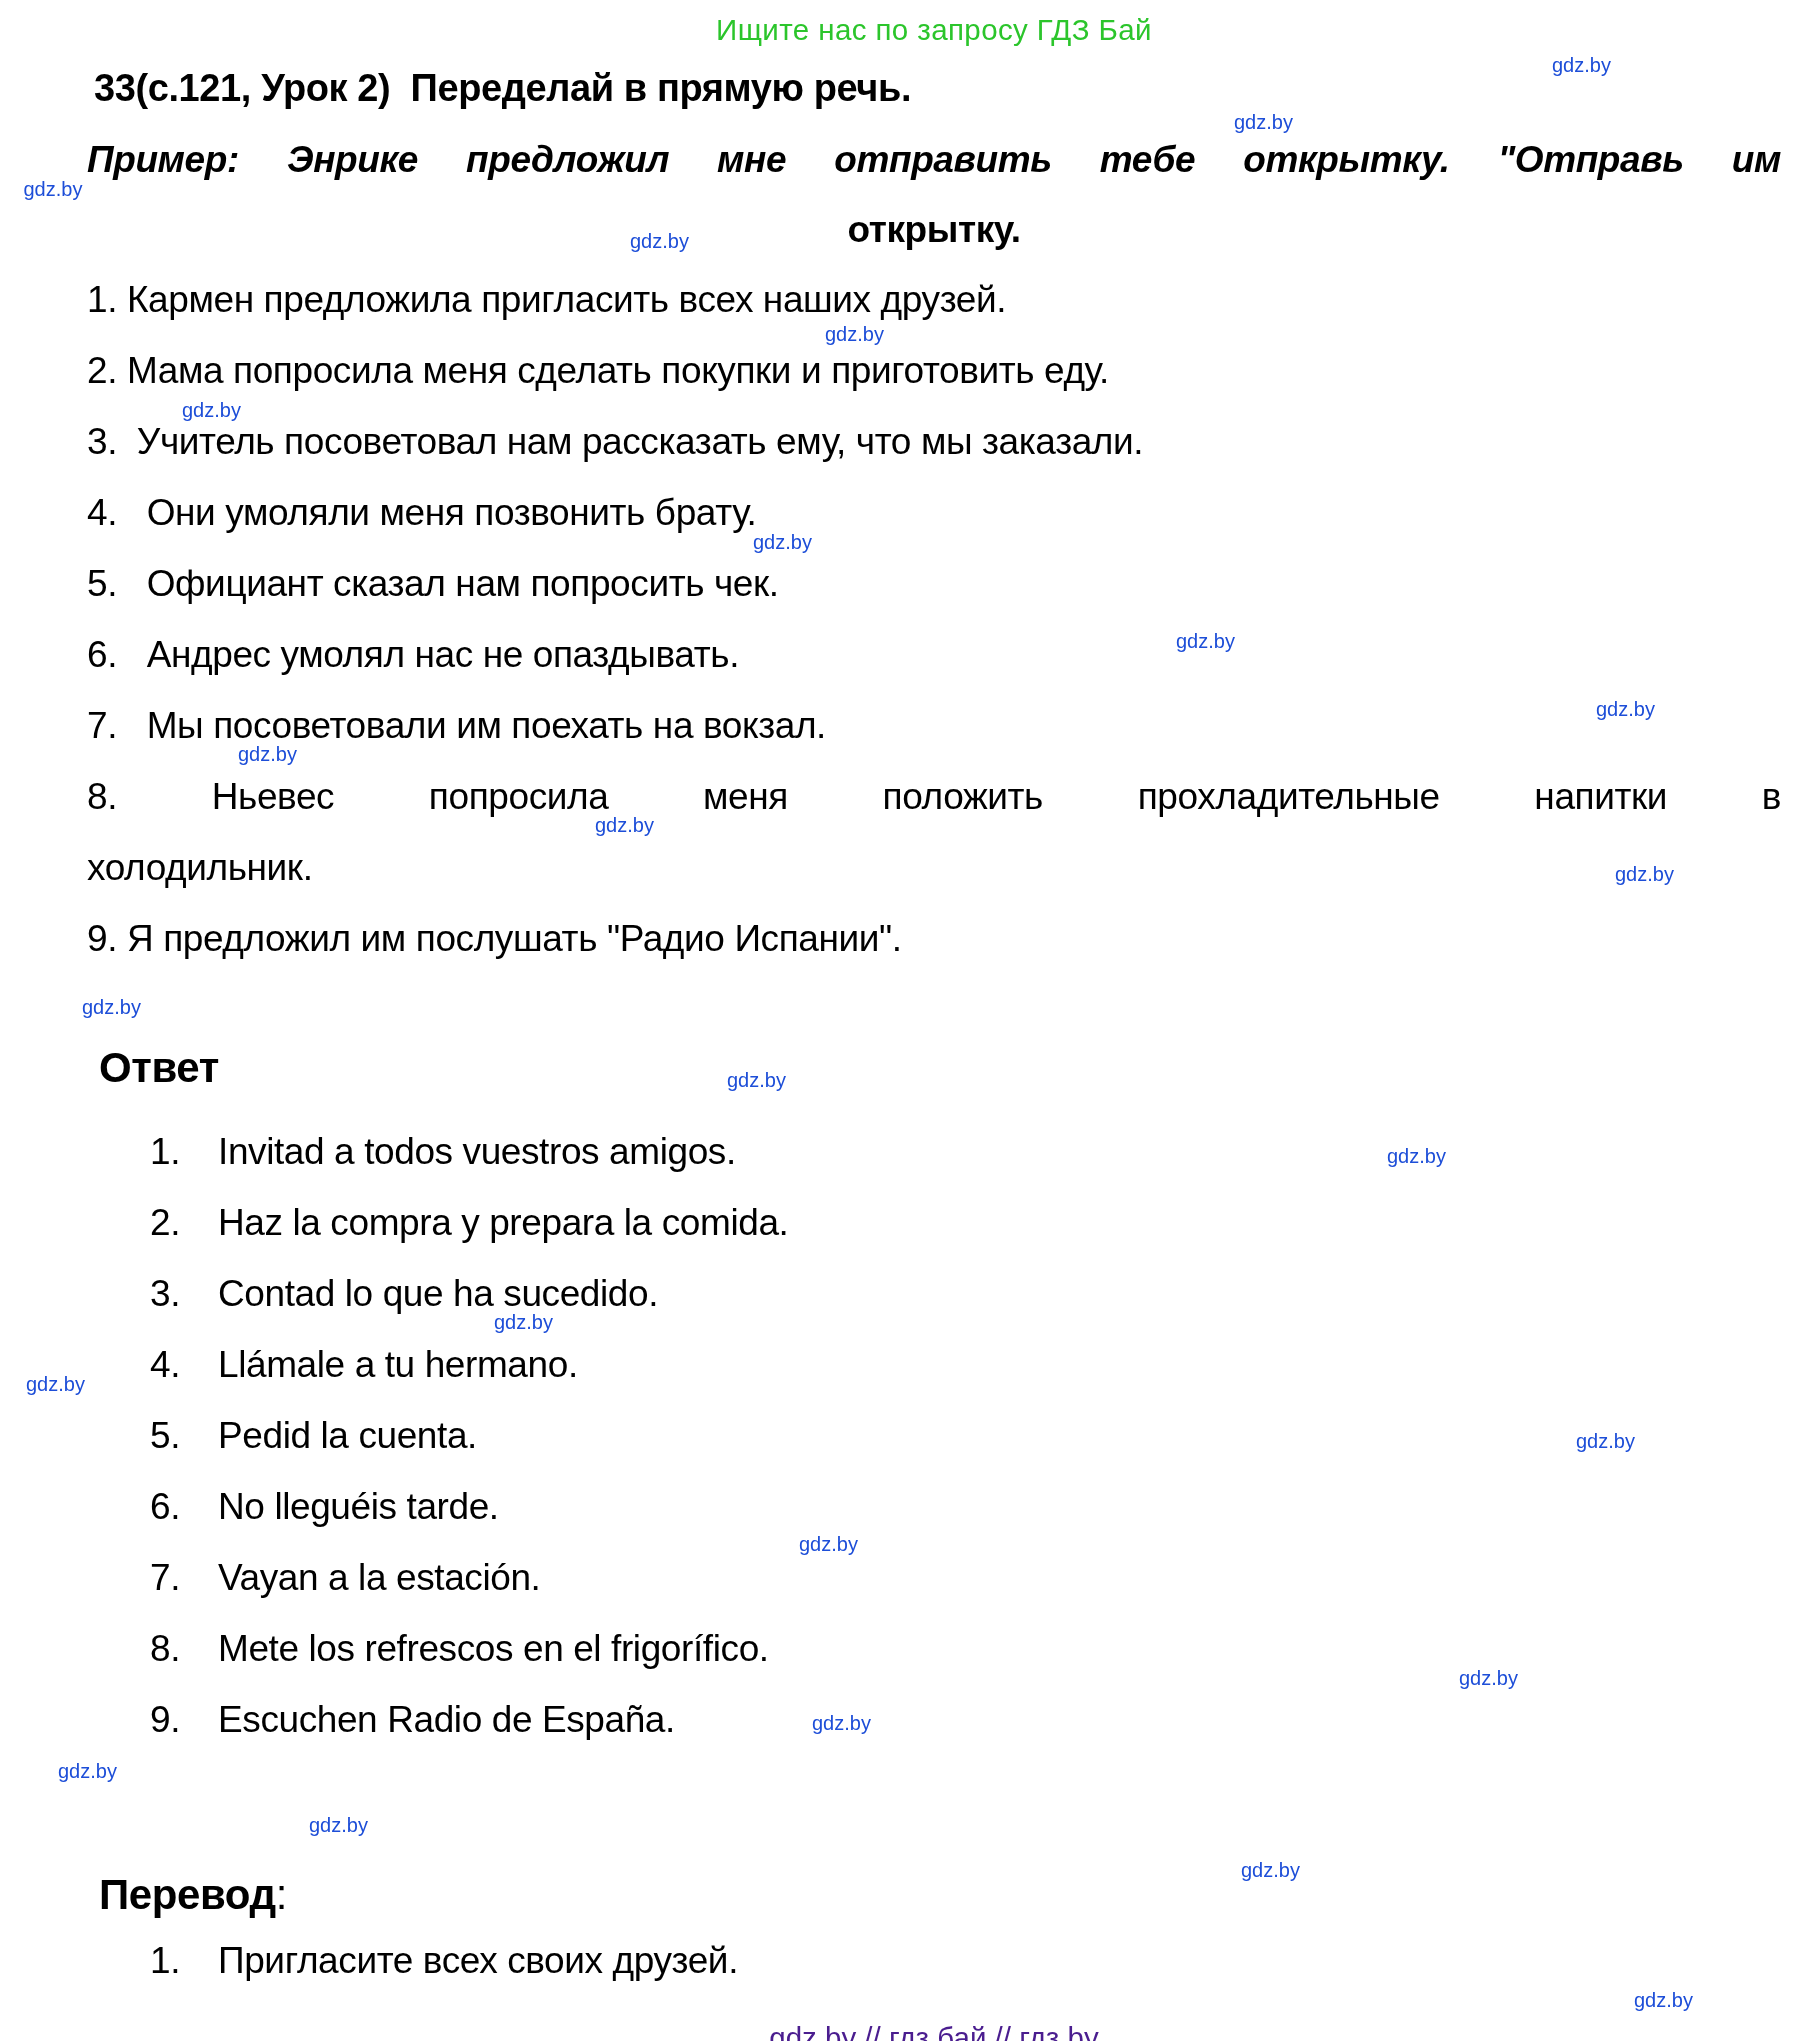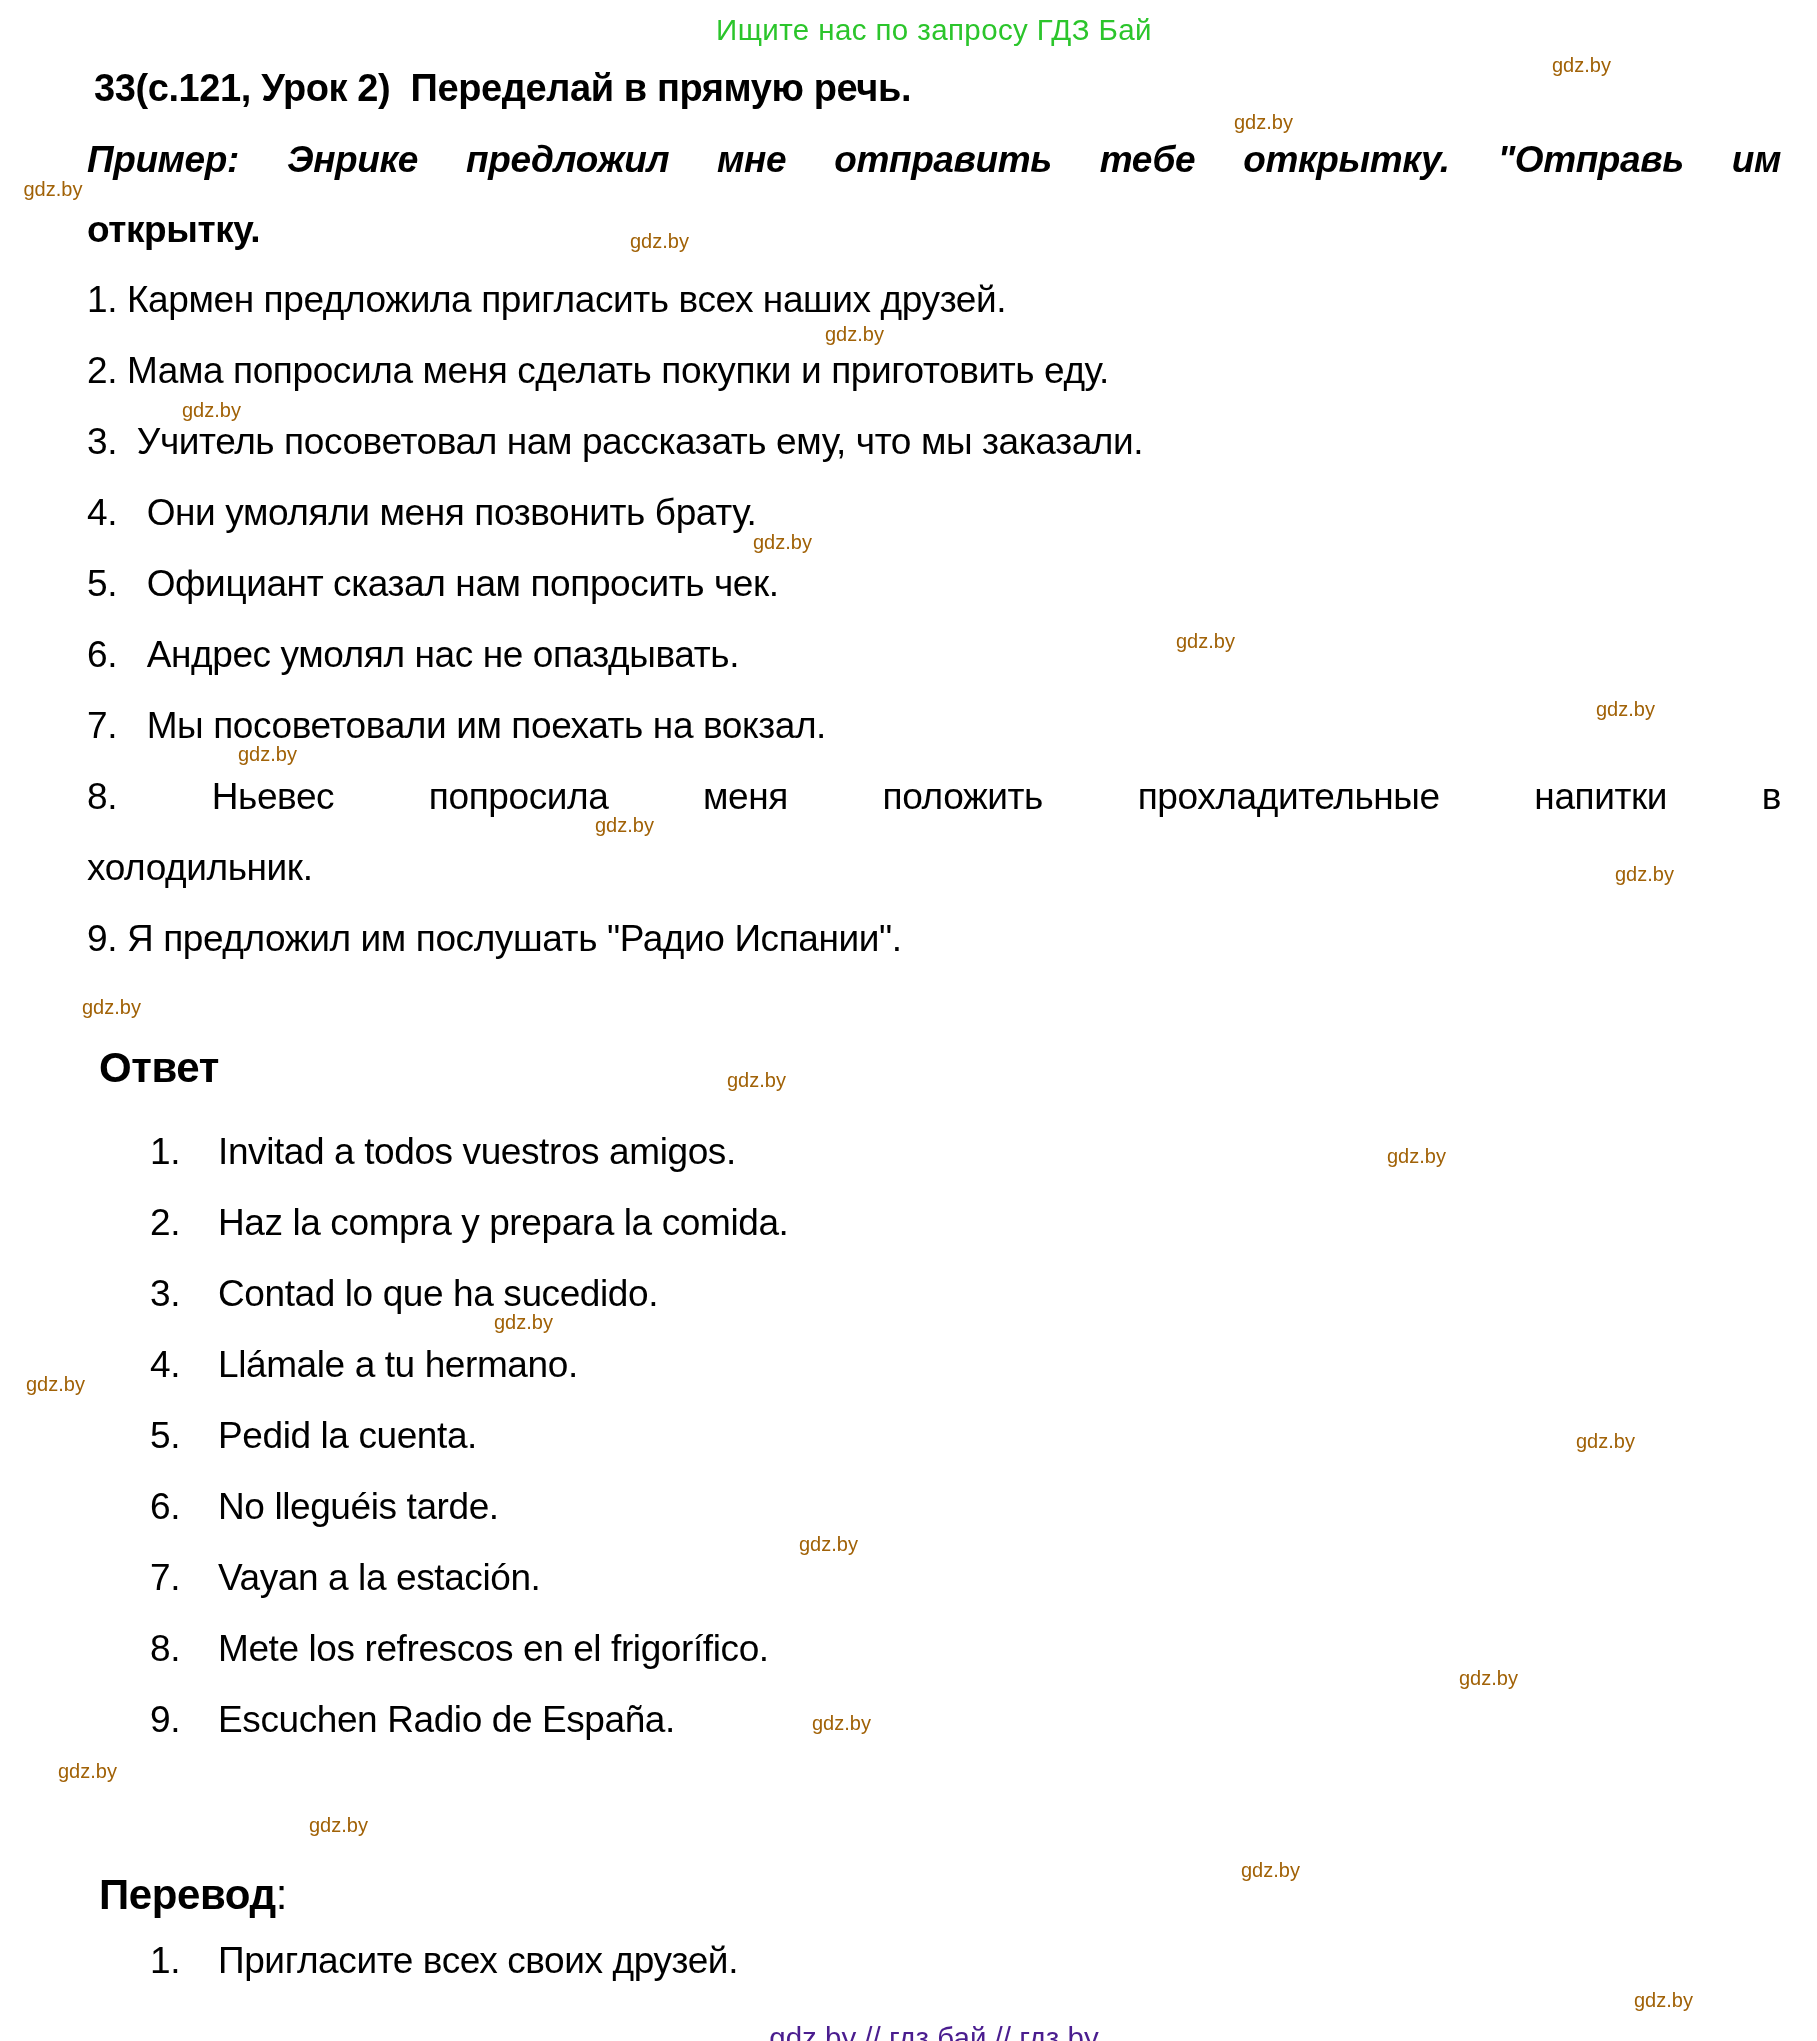--- a/index.html
+++ b/index.html
@@ -40,20 +40,21 @@
     text-align-last: justify;
     letter-spacing: -0.4px;
     font-style: italic;
   }
   .example-l2 {
     margin: 14px 0 0 0;
     font-size: 37px;
     line-height: 56px;
     font-weight: bold;
     letter-spacing: -0.4px;
+    text-align: center;
   }
   .ru-list { margin-top: 16px; }
   .ru-list p {
     margin: 0 0 19px 0;
     font-size: 37px;
     line-height: 52px;
     white-space: pre-wrap;
     letter-spacing: -0.4px;
   }
   .ru-list p.justified {
@@ -86,21 +87,21 @@
     text-align: center;
     font-size: 29.5px;
     line-height: 35px;
     color: #4a1d8f;
   }
   .wm-layer { position: absolute; left: 0; top: 0; width: 100%; height: 100%; pointer-events: none; }
   .wm {
     position: absolute;
     font-size: 20px;
     line-height: 22.6px;
-    color: #a16207;
+    color: #1d4ed8;
     letter-spacing: 0;
   }
 </style>
 </head>
 <body>
 
 <div class="page">
 
   <div class="green-note">Ищите нас по запросу ГДЗ Бай</div>
 

